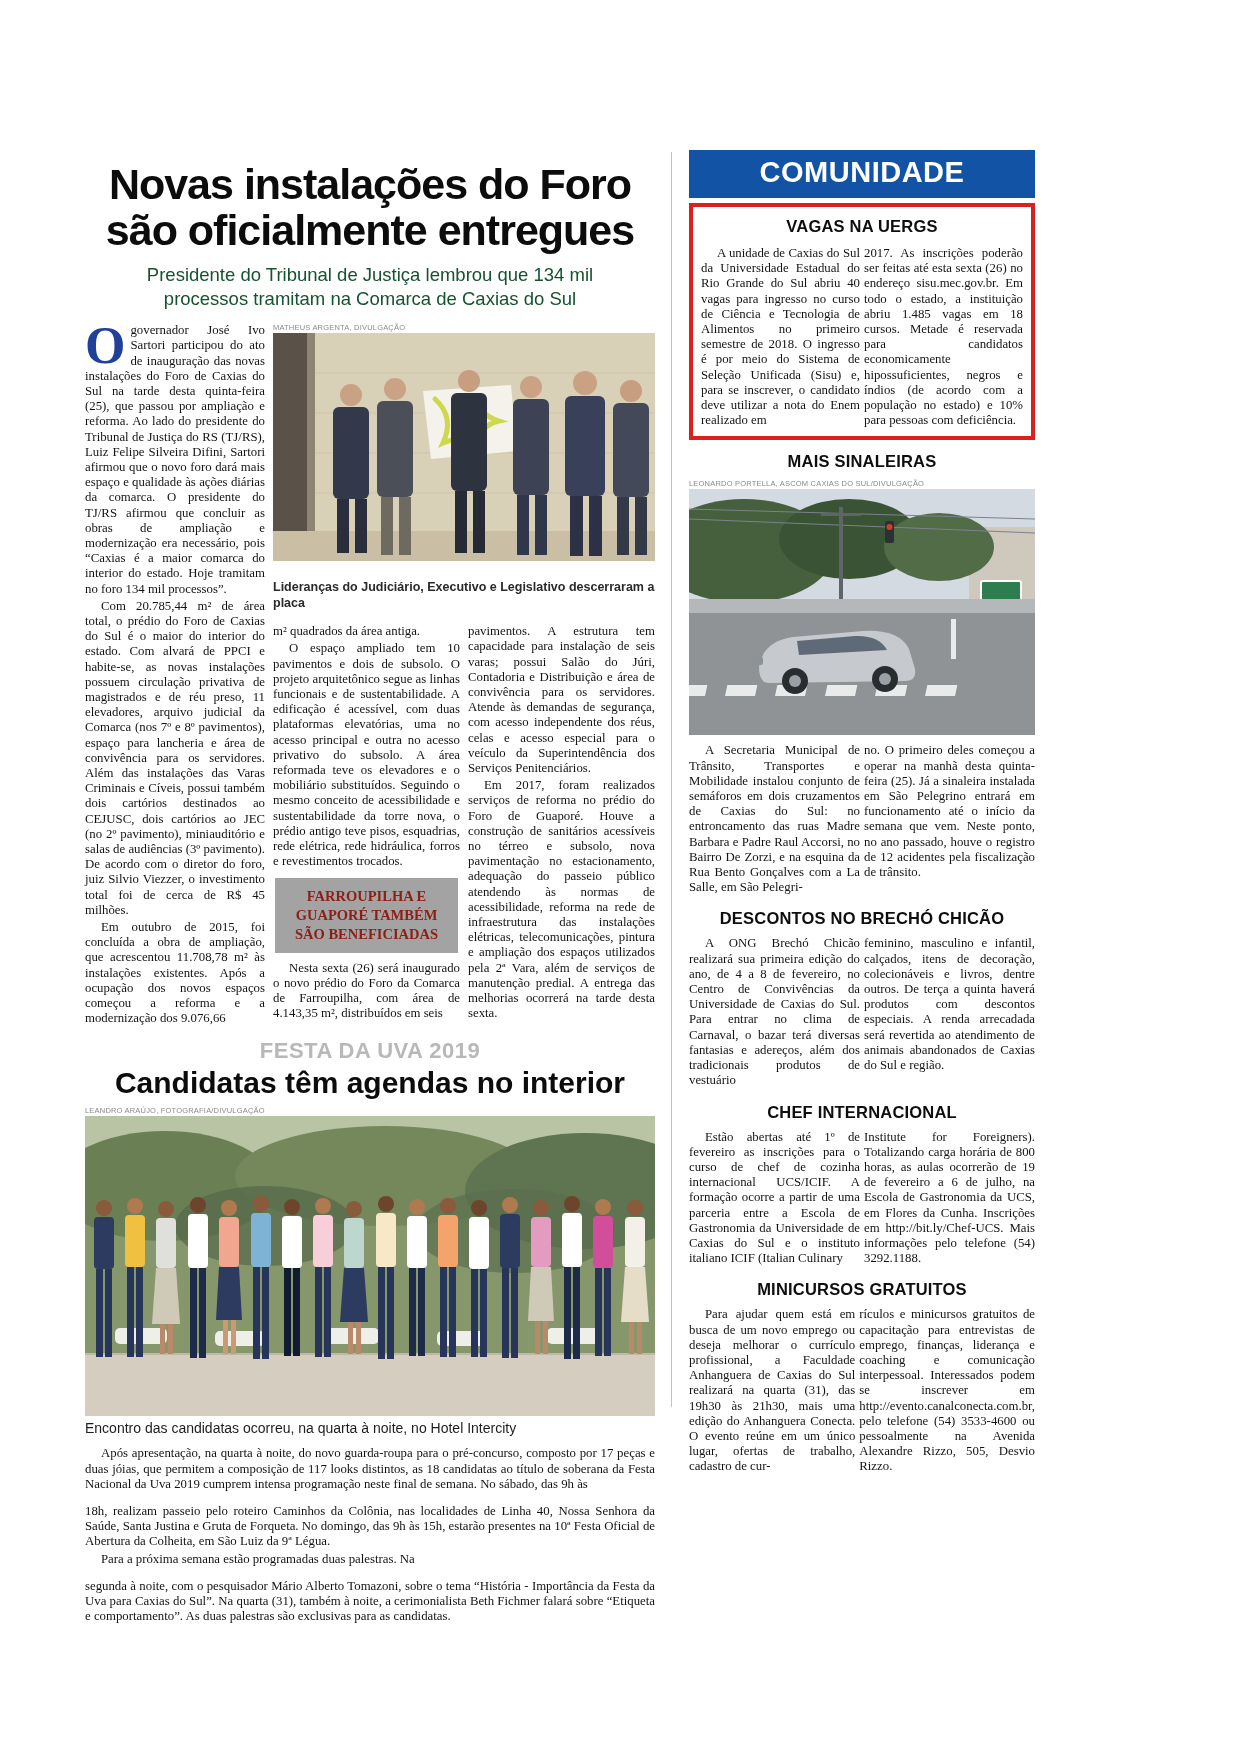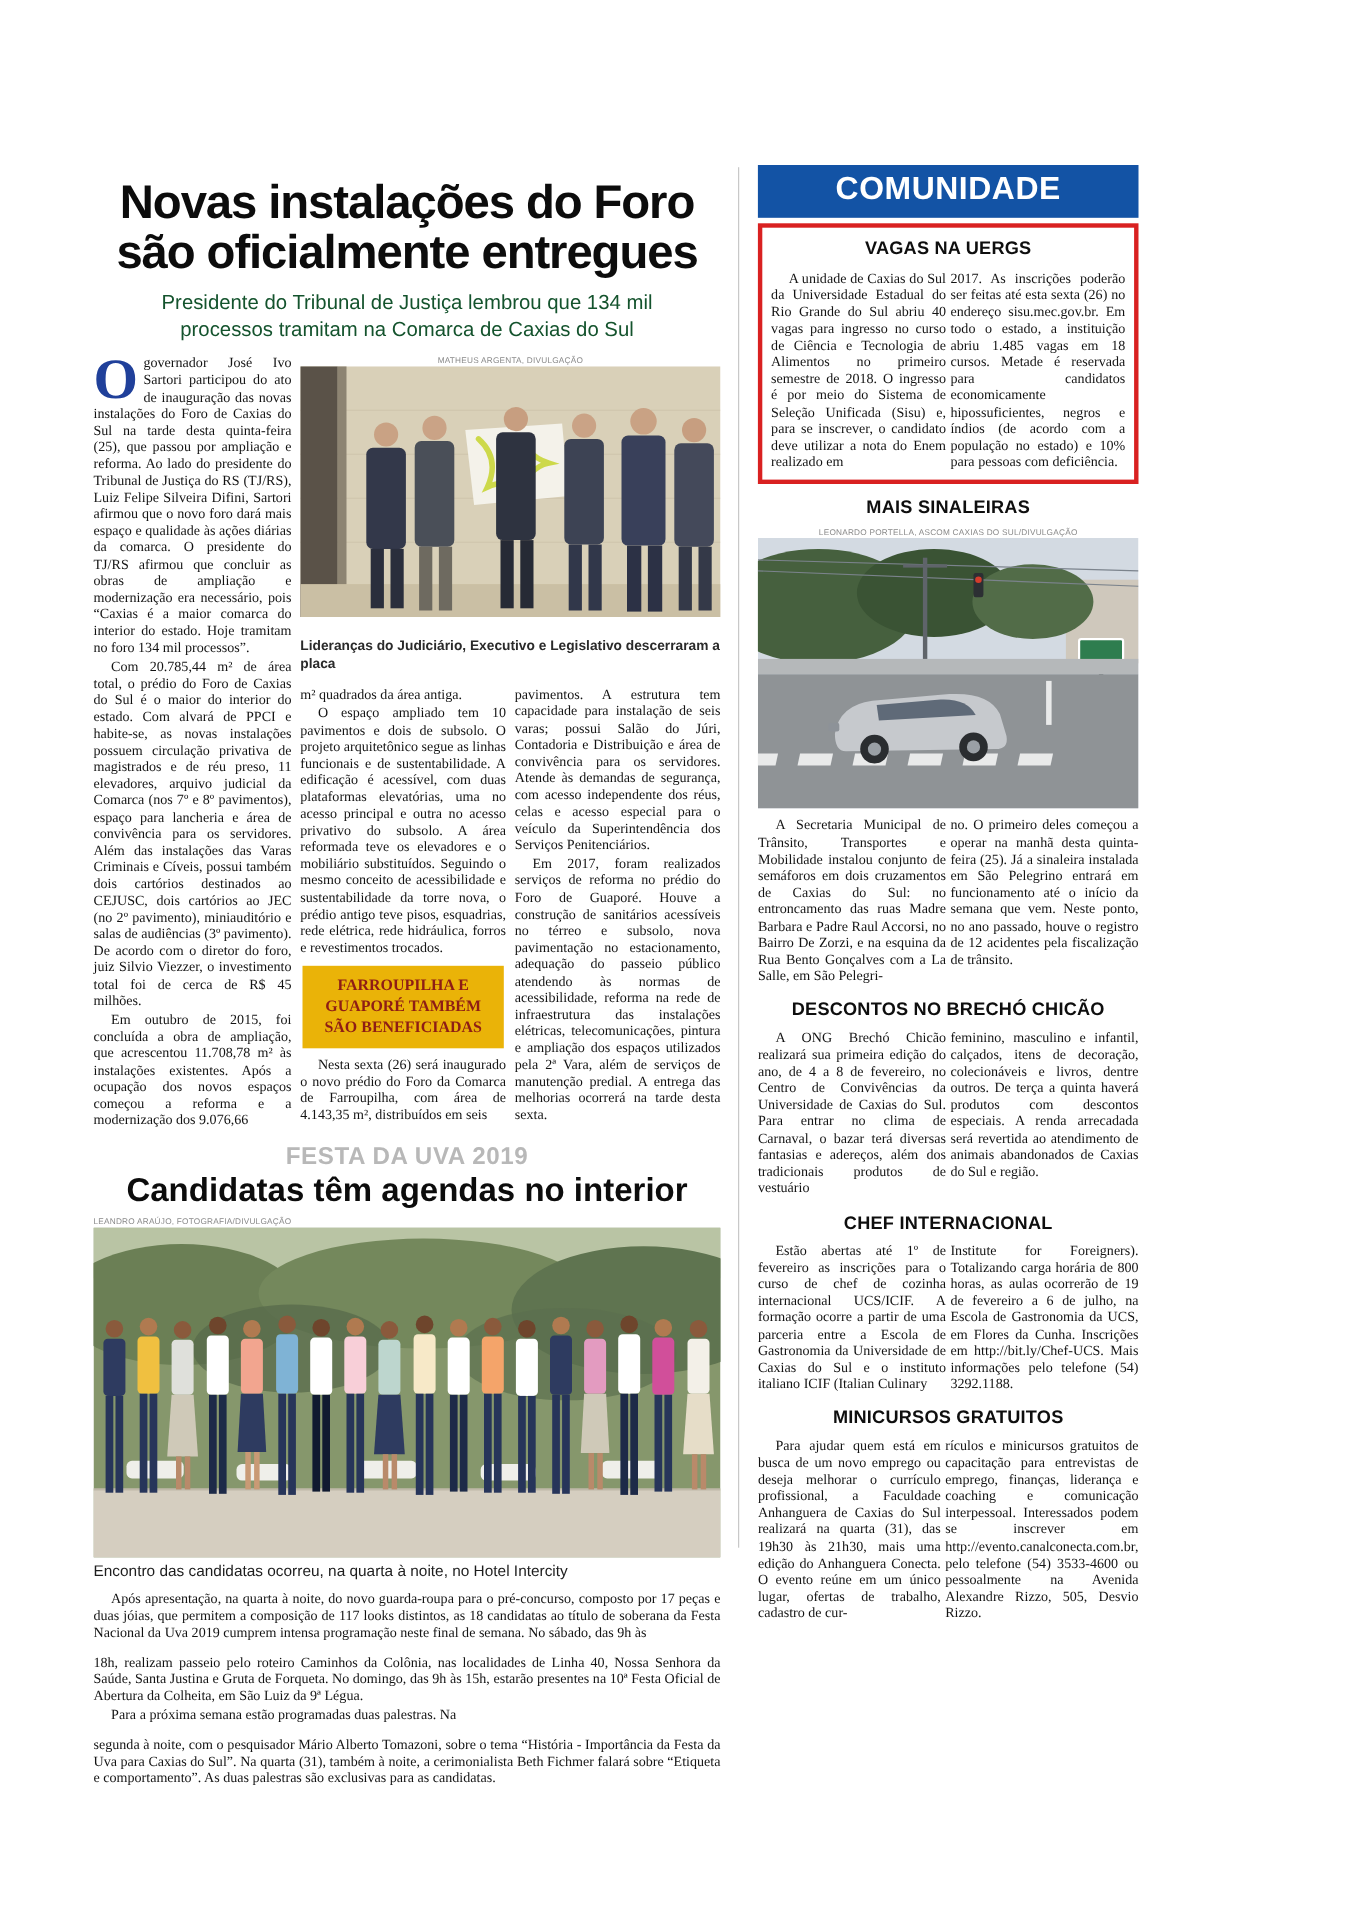--- a/index.html
+++ b/index.html
@@ -55,28 +55,28 @@
   .body-text, .body-text p {
     font-family:"Liberation Serif", serif; font-size:12.8px; line-height:15.2px;
     text-align:justify; color:#131313;
   }
   .body-text p { margin-bottom:2px; text-indent:16px; }
   .body-text p.noindent { text-indent:0; }
   .dropcap {
     float:left; font-family:"Liberation Serif", serif; font-weight:bold;
     font-size:52px; line-height:42px; color:#20409a; padding:2px 5px 0 0;
   }
-  .credit { font-size:7.5px; color:#8a8a8a; letter-spacing:.2px; text-align:center; margin-bottom:1px; }
+  .credit { font-size:7.5px; color:#8a8a8a; letter-spacing:.2px; text-align:left; margin-bottom:1px; }
   .credit.left { text-align:left; }
   .photo-frame { display:block; width:100%; }
   .photo-caption {
     font-weight:bold; font-size:12.5px; color:#2a2a2a; line-height:1.25; margin:19px 0 8px;
   }
   .farr-box {
-    background:#eab308; color:#8e1d15; font-family:"Liberation Serif", serif;
+    background:#a3a3a3; color:#8e1d15; font-family:"Liberation Serif", serif;
     font-weight:bold; font-size:14.5px; line-height:1.3; text-align:center;
     padding:9px 6px; margin:9px 2px 8px;
   }
   
   .com-banner {
     background:#1353a5; color:#fff; font-weight:bold; font-size:29px;
     text-align:center; padding:6px 16px 9px; letter-spacing:.5px;
   }
   .uergs-box { border:4px solid #d92121; margin-top:5px; padding:8px 8px 6px; }
   .sec-heading {

